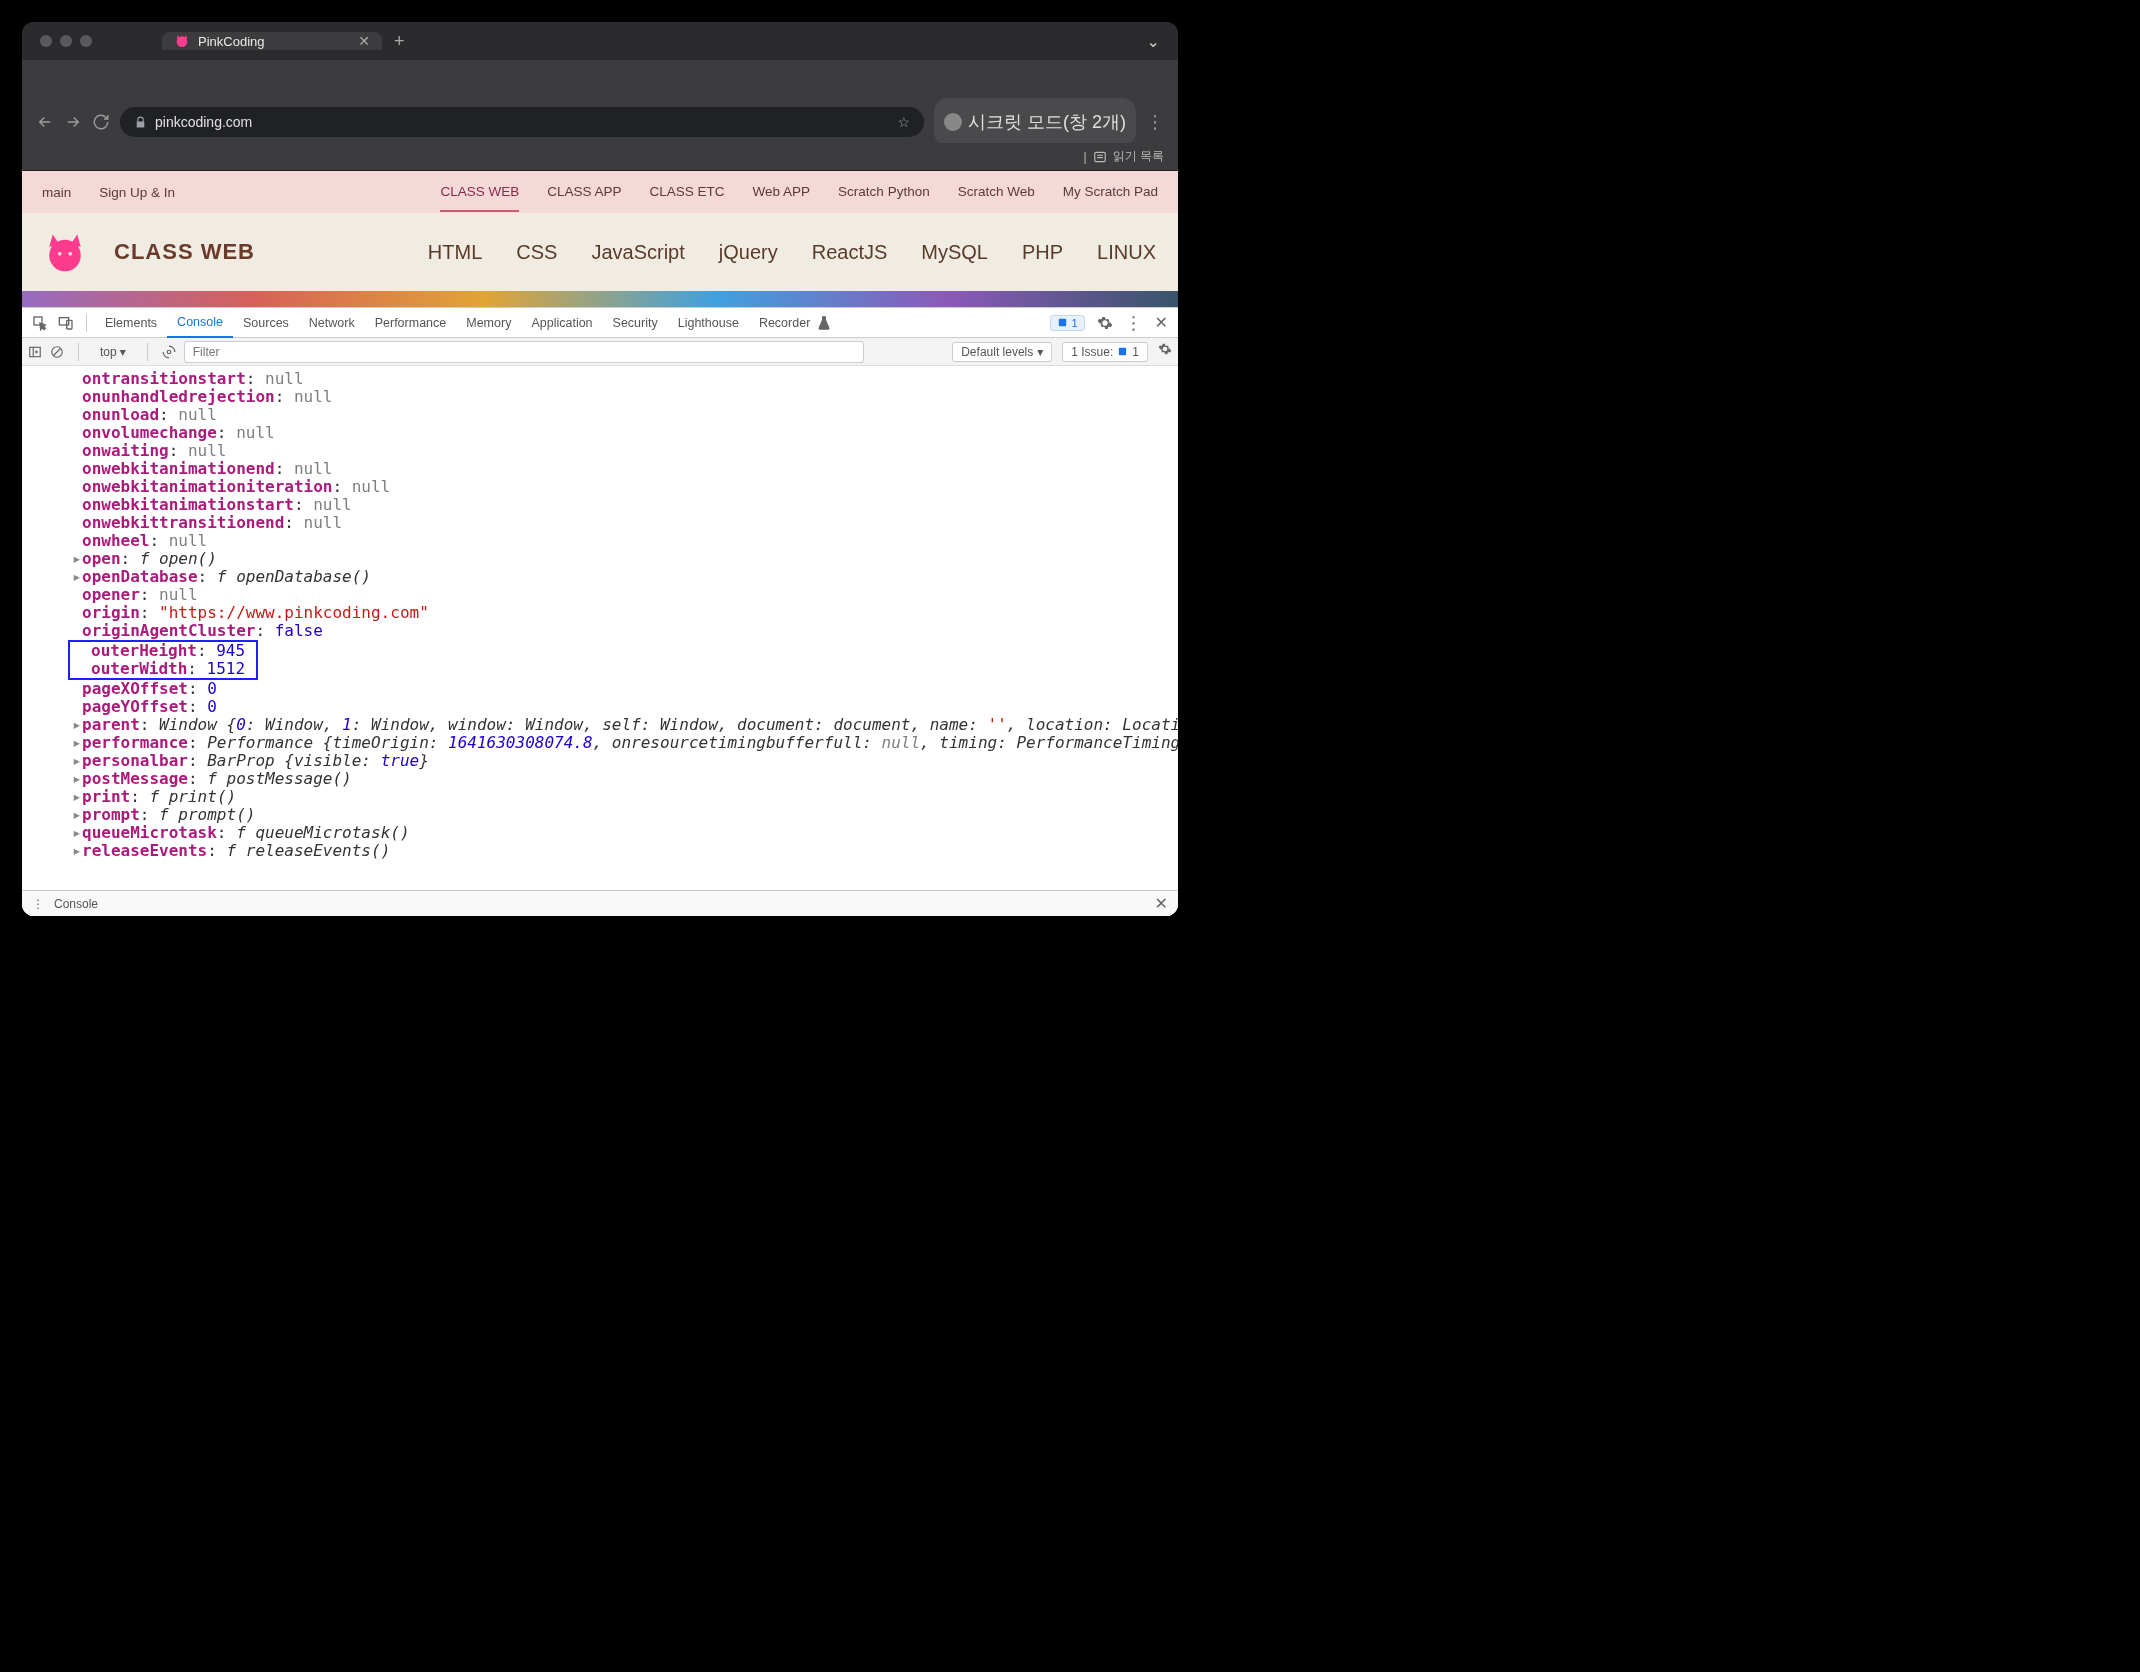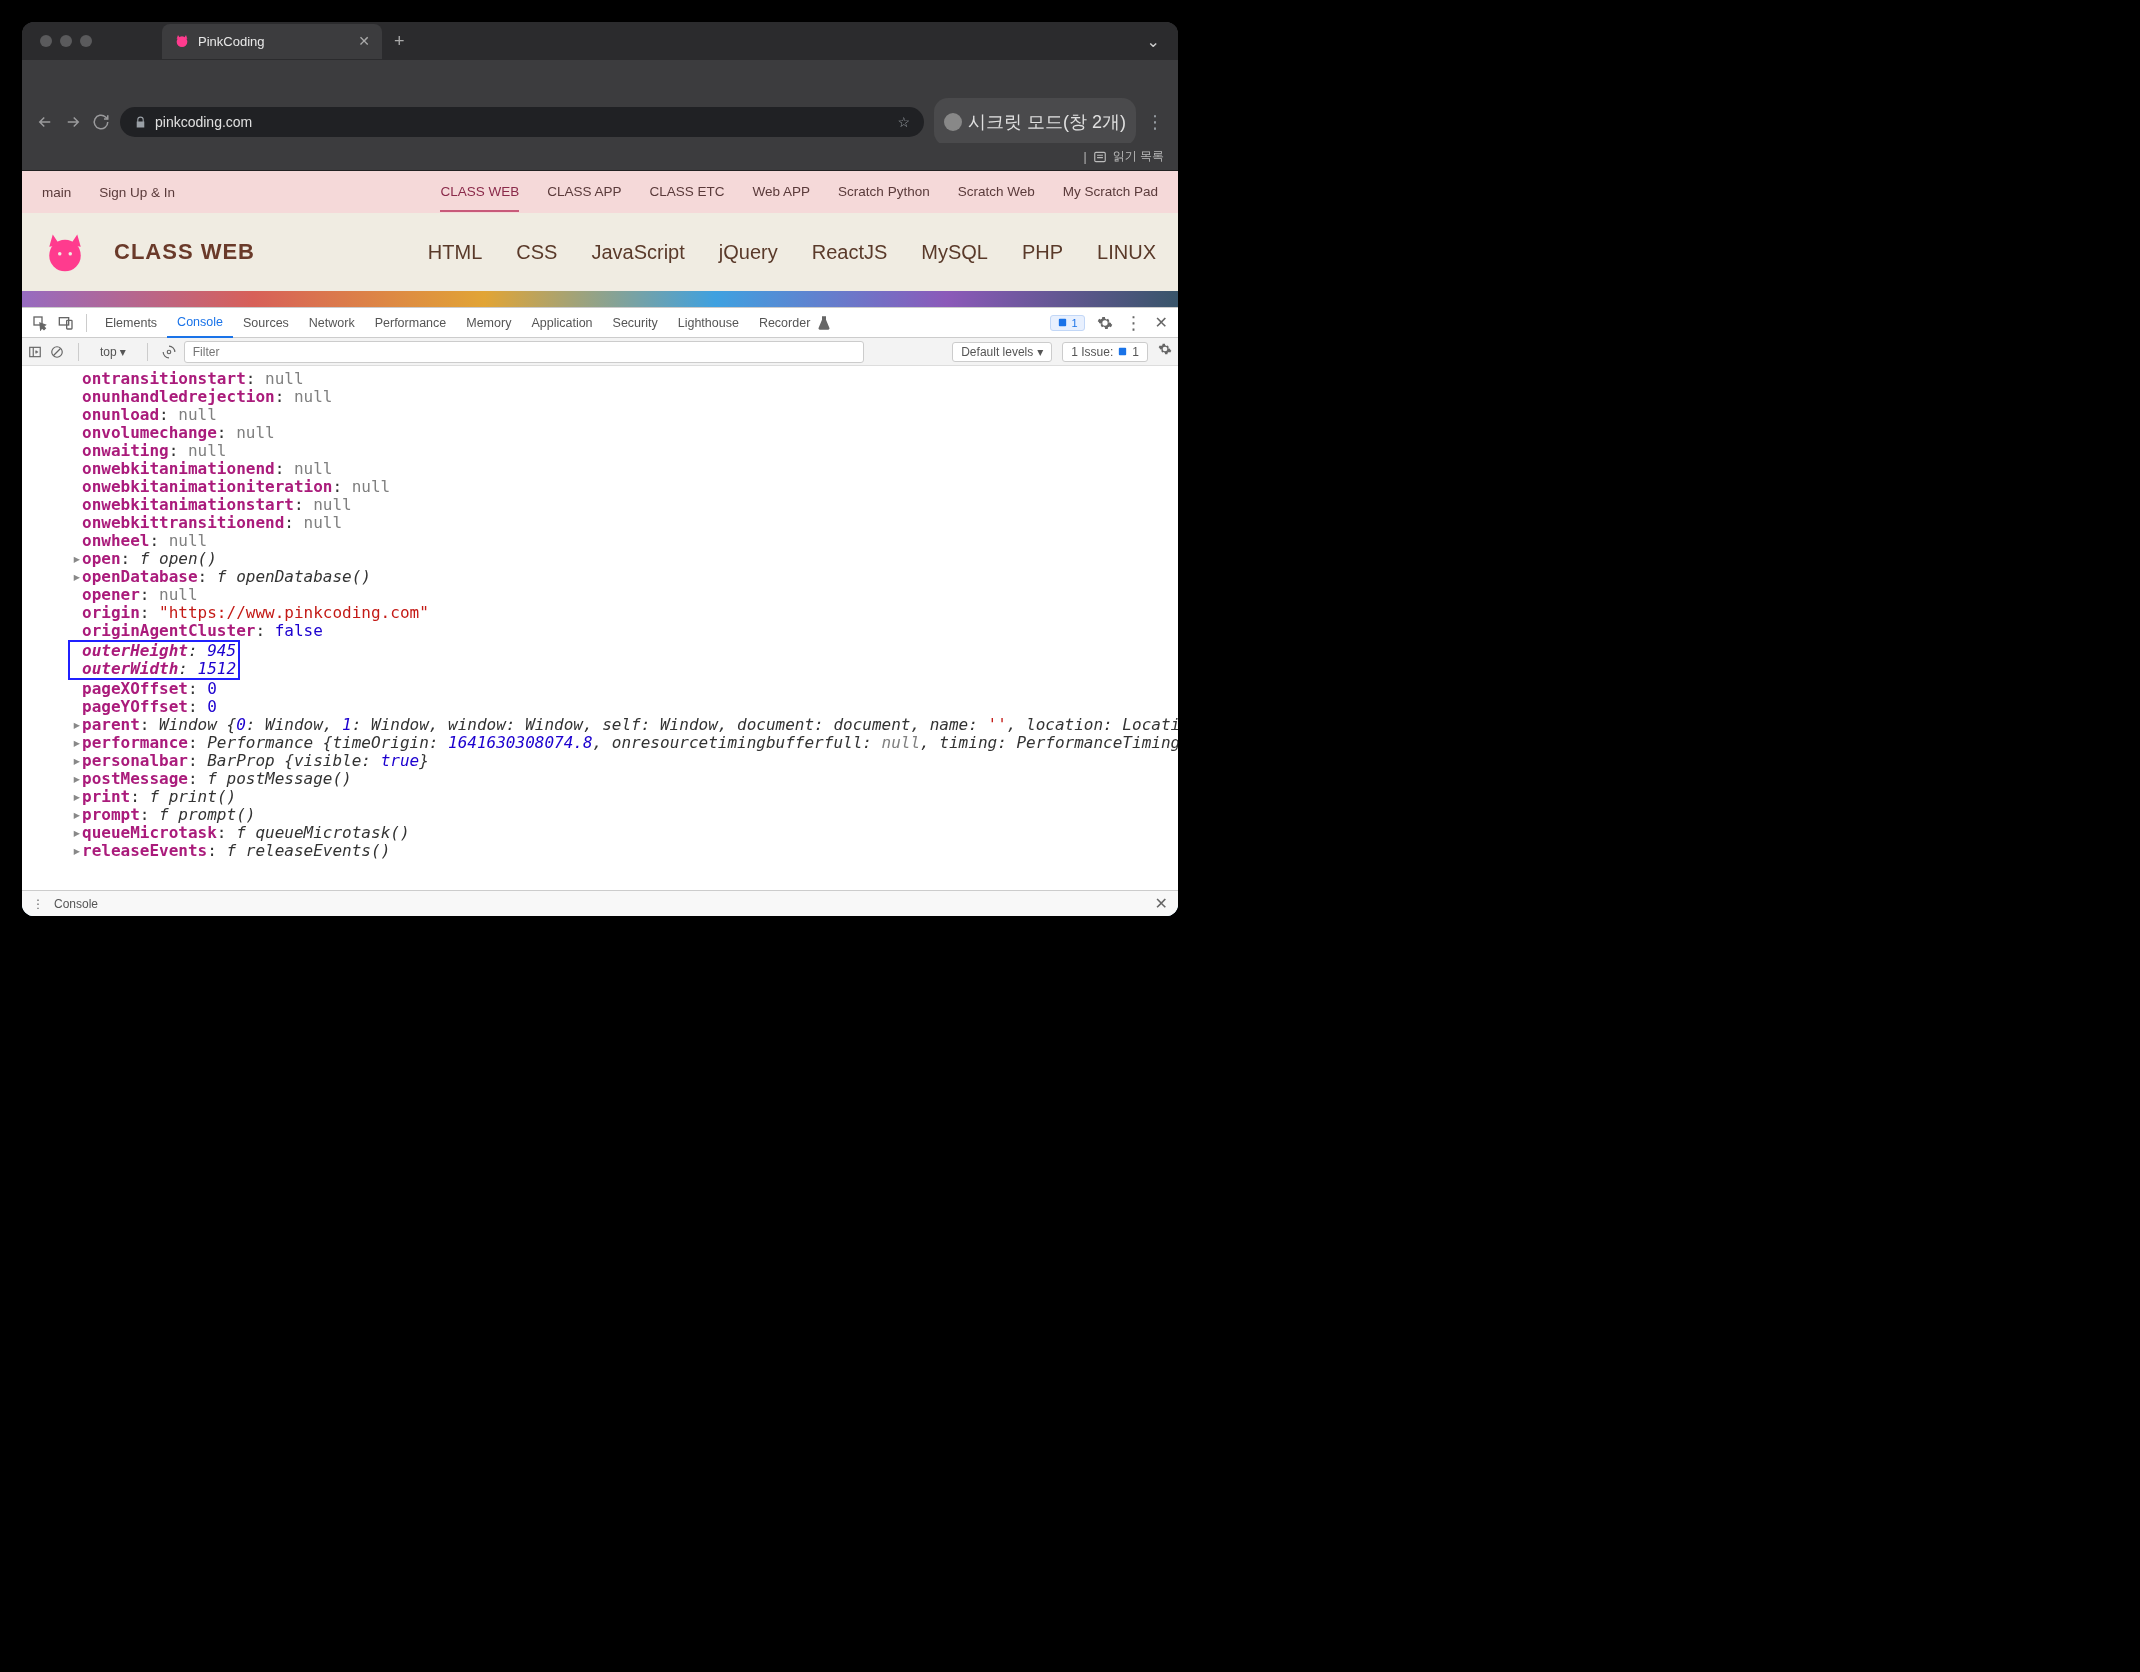--- a/index.html
+++ b/index.html
@@ -2,21 +2,21 @@
 <html><head>
 <meta charset="utf-8">
 <style>
 * { margin: 0; padding: 0; box-sizing: border-box; }
 body { font-family: -apple-system, BlinkMacSystemFont, "Segoe UI", sans-serif; background: #000; width: 1200px; height: 938px; overflow: hidden; }
 .browser-window { background: #3c3c3e; border-radius: 12px; margin: 22px; width: 1156px; height: 894px; overflow: hidden; display: flex; flex-direction: column; box-shadow: 0 10px 40px rgba(0,0,0,0.5); }
 .titlebar { background: #2b2b2d; height: 38px; display: flex; align-items: center; padding: 0 18px; }
 .traffic-lights { display: flex; gap: 8px; }
 .traffic-light { width: 12px; height: 12px; border-radius: 50%; background: #5a5a5c; }
 .tab-strip { display: flex; align-items: center; margin-left: 70px; }
-.browser-tab { background: #3c3c3e; height: 35px; display: flex; align-items: center; padding: 0 12px; border-radius: 8px 8px 0 0; min-width: 220px; color: #e8e8e8; font-size: 13px; gap: 8px; }
+.browser-tab { background: #3c3c3e; height: 18px; display: flex; align-items: center; padding: 0 12px; border-radius: 8px 8px 0 0; min-width: 220px; color: #e8e8e8; font-size: 13px; gap: 8px; }
 .tab-favicon { width: 16px; height: 16px; color: #ff3b8e; }
 .tab-close { margin-left: auto; color: #aaa; font-size: 14px; cursor: pointer; }
 .new-tab-btn { color: #aaa; font-size: 18px; margin-left: 12px; cursor: pointer; }
 .tabstrip-chevron { margin-left: auto; color: #ccc; }
 .addrbar { background: #3c3c3e; height: 42px; display: flex; align-items: center; padding: 0 14px; gap: 10px; margin-top: 41px; }
 .nav-icon { color: #9a9a9c; width: 18px; height: 18px; display: flex; align-items: center; justify-content: center; cursor: pointer; }
 .nav-icon svg { width: 18px; height: 18px; }
 .addr-input { flex: 1; background: #202124; border-radius: 20px; height: 30px; display: flex; align-items: center; padding: 0 14px; color: #e0e0e0; font-size: 14px; gap: 8px; }
 .lock-icon { color: #9aa0a6; }
 .addr-star { color: #9aa0a6; margin-left: auto; }
@@ -57,21 +57,21 @@
 .console-output { flex: 1; overflow-y: auto; padding: 4px 0 4px 50px; font-family: Menlo, Consolas, monospace; font-size: 16px; line-height: 18px; color: #333; }
 .co-line { white-space: pre; }
 .co-expand { color: #888; display: inline-block; width: 10px; }
 .co-key { color: #aa1b7b; font-weight: bold; }
 .co-null { color: #808080; }
 .co-func { font-style: italic; }
 .co-string { color: #c41a16; }
 .co-num { color: #1c00cf; }
 .co-bool { color: #1c00cf; }
 .co-obj { color: #333; font-style: italic; }
-.highlight-box { border: 2px solid #2020ff; display: inline-block; padding: 0 2px; margin-left: -4px; font-style: italic; }
+.highlight-box { border: 2px solid #2020ff; display: inline-block; padding: 0 11px; margin-left: -4px; }
 .drawer { height: 26px; border-top: 1px solid #ccc; display: flex; align-items: center; padding: 0 10px; font-size: 12px; color: #555; background: #f8f8f8; }
 .drawer-kebab { color: #666; margin-right: 10px; cursor: pointer; }
 .drawer-close { margin-left: auto; color: #666; font-size: 16px; cursor: pointer; }
 </style>
 </head>
 <body>
 
 <div class="browser-window">
 
   <div class="titlebar">

